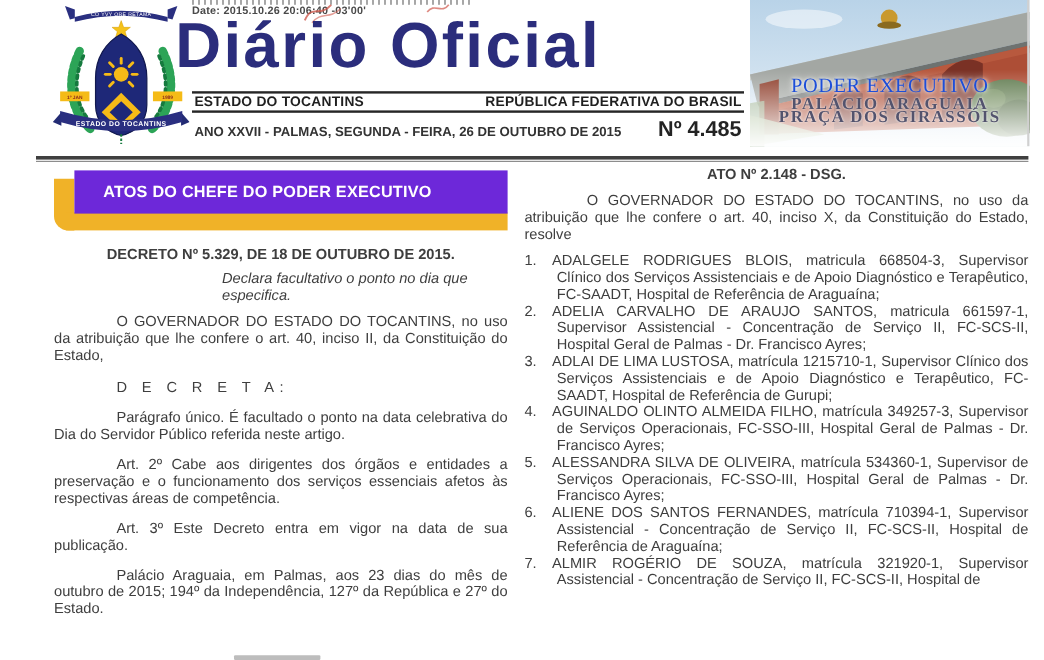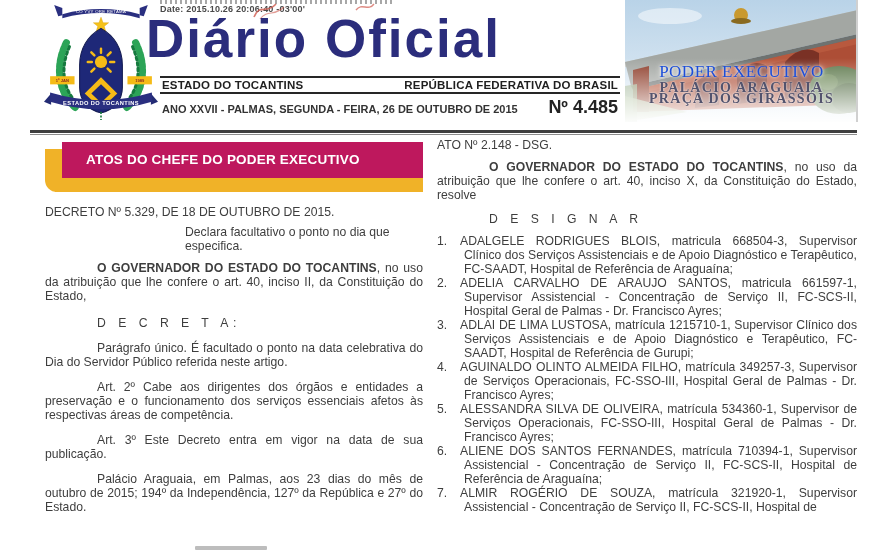--- a/index.html
+++ b/index.html
@@ -45,31 +45,31 @@
 
   
   .doc{font-size:12.2px;line-height:14px;color:#3e3e3e;text-align:justify;}
   .col-left{position:absolute;left:45px;top:142px;width:378px;}
   .col-right{position:absolute;left:437px;top:138px;width:420px;}
 
   
   .section-banner{position:relative;height:50px;}
   .gold-l{position:absolute;left:0;top:7px;width:17px;height:43px;background:#f0b228;border-bottom-left-radius:12px;}
   .gold-bar{position:absolute;left:10px;right:0;bottom:0;height:15px;background:#f0b228;}
-  .navy-box{position:absolute;left:17px;top:0;right:0;height:36px;background:#be185d;
+  .navy-box{position:absolute;left:17px;top:0;right:0;height:36px;background:#6d28d9;
     color:#fff;font-weight:bold;font-size:13.5px;line-height:36px;padding-left:24px;letter-spacing:.2px;}
 
   .doc p{margin:0;}
-  .t-center-bold{text-align:left;font-weight:normal;margin-top:13px !important;}
-  .summary{margin:6px 0 0 140px !important;text-align:left;}
+  .t-center-bold{text-align:center;font-weight:bold;margin-top:13px !important;}
+  .summary{margin:6px 0 0 140px !important;text-align:left;font-style:italic;}
   .indent{text-indent:52px;}
   .m8{margin-top:8px !important;} .m10{margin-top:10px !important;}
   .m11{margin-top:11px !important;} .m13{margin-top:13px !important;}
   .spaced{letter-spacing:4.5px;text-indent:52px;}
-  .lead{font-weight:bold;}
+  .lead{font-weight:normal;}
   .clipped-next{position:absolute;left:195px;top:546px;width:72px;height:4px;background:#9a9a9a;opacity:.65;border-radius:1px;}
 
   
   ol.designees{margin:8px 0 0 0;padding:0;list-style:none;}
   ol.designees li{margin-left:27px;text-indent:-27px;text-align:justify;}
   ol.designees .num{display:inline-block;width:23px;text-indent:0;}
 </style>
 </head>
 <body>
 
@@ -204,21 +204,20 @@
     <p class="indent m11">Art. 2º Cabe aos dirigentes dos órgãos e entidades a preservação e o funcionamento dos serviços essenciais afetos às respectivas áreas de competência.</p>
     <p class="indent m11">Art. 3º Este Decreto entra em vigor na data de sua publicação.</p>
     <p class="indent m11">Palácio Araguaia, em Palmas, aos 23 dias do mês de outubro de 2015; 194º da Independência, 127º da República e 27º do Estado.</p>
 
   </div>
   <div class="clipped-next"></div>
 
   <div class="col-right doc">
     <p class="t-center-bold" style="margin-top:0 !important">ATO Nº 2.148 - DSG.</p>
     <p class="indent m8"><span class="lead">O GOVERNADOR DO ESTADO DO TOCANTINS</span><span>, no uso da atribuição que lhe confere o art. 40, inciso X, da Constituição do Estado, resolve</span></p>
-    <p class="spaced m10">D E S I G N A R</p>
     <ol class="designees">
       <li><span class="num">1.</span><span>ADALGELE RODRIGUES BLOIS, matricula 668504-3, Supervisor Clínico dos Serviços Assistenciais e de Apoio Diagnóstico e Terapêutico, FC-SAADT, Hospital de Referência de Araguaína;</span></li>
       <li><span class="num">2.</span><span>ADELIA CARVALHO DE ARAUJO SANTOS, matricula 661597-1, Supervisor Assistencial - Concentração de Serviço II, FC-SCS-II, Hospital Geral de Palmas - Dr. Francisco Ayres;</span></li>
       <li><span class="num">3.</span><span>ADLAI DE LIMA LUSTOSA, matrícula 1215710-1, Supervisor Clínico dos Serviços Assistenciais e de Apoio Diagnóstico e Terapêutico, FC-SAADT, Hospital de Referência de Gurupi;</span></li>
       <li><span class="num">4.</span><span>AGUINALDO OLINTO ALMEIDA FILHO, matrícula 349257-3, Supervisor de Serviços Operacionais, FC-SSO-III, Hospital Geral de Palmas - Dr. Francisco Ayres;</span></li>
       <li><span class="num">5.</span><span>ALESSANDRA SILVA DE OLIVEIRA, matrícula 534360-1, Supervisor de Serviços Operacionais, FC-SSO-III, Hospital Geral de Palmas - Dr. Francisco Ayres;</span></li>
       <li><span class="num">6.</span><span>ALIENE DOS SANTOS FERNANDES, matrícula 710394-1, Supervisor Assistencial - Concentração de Serviço II, FC-SCS-II, Hospital de Referência de Araguaína;</span></li>
       <li><span class="num">7.</span><span>ALMIR ROGÉRIO DE SOUZA, matrícula 321920-1, Supervisor Assistencial - Concentração de Serviço II, FC-SCS-II, Hospital de</span></li>
     </ol>
   </div>

